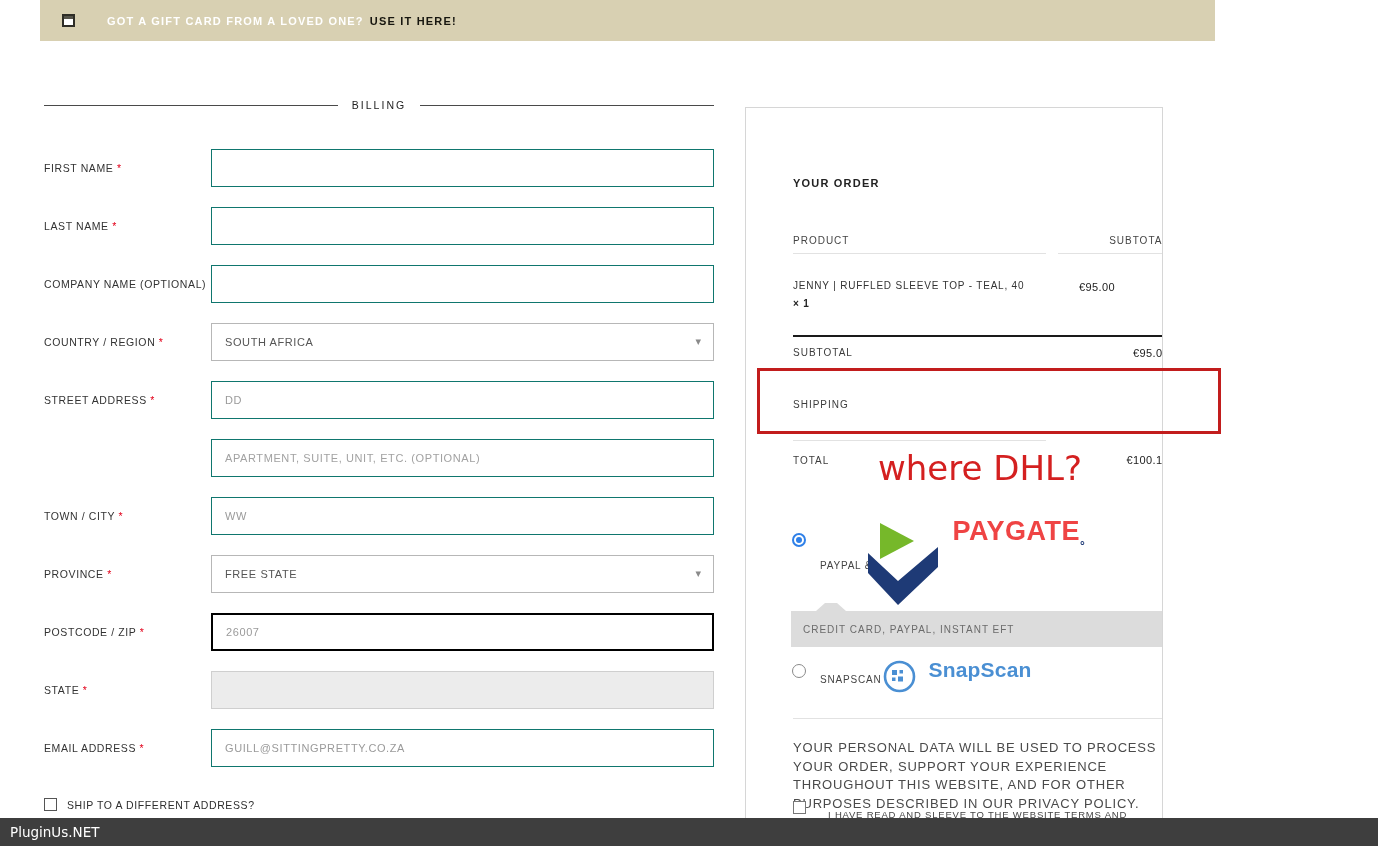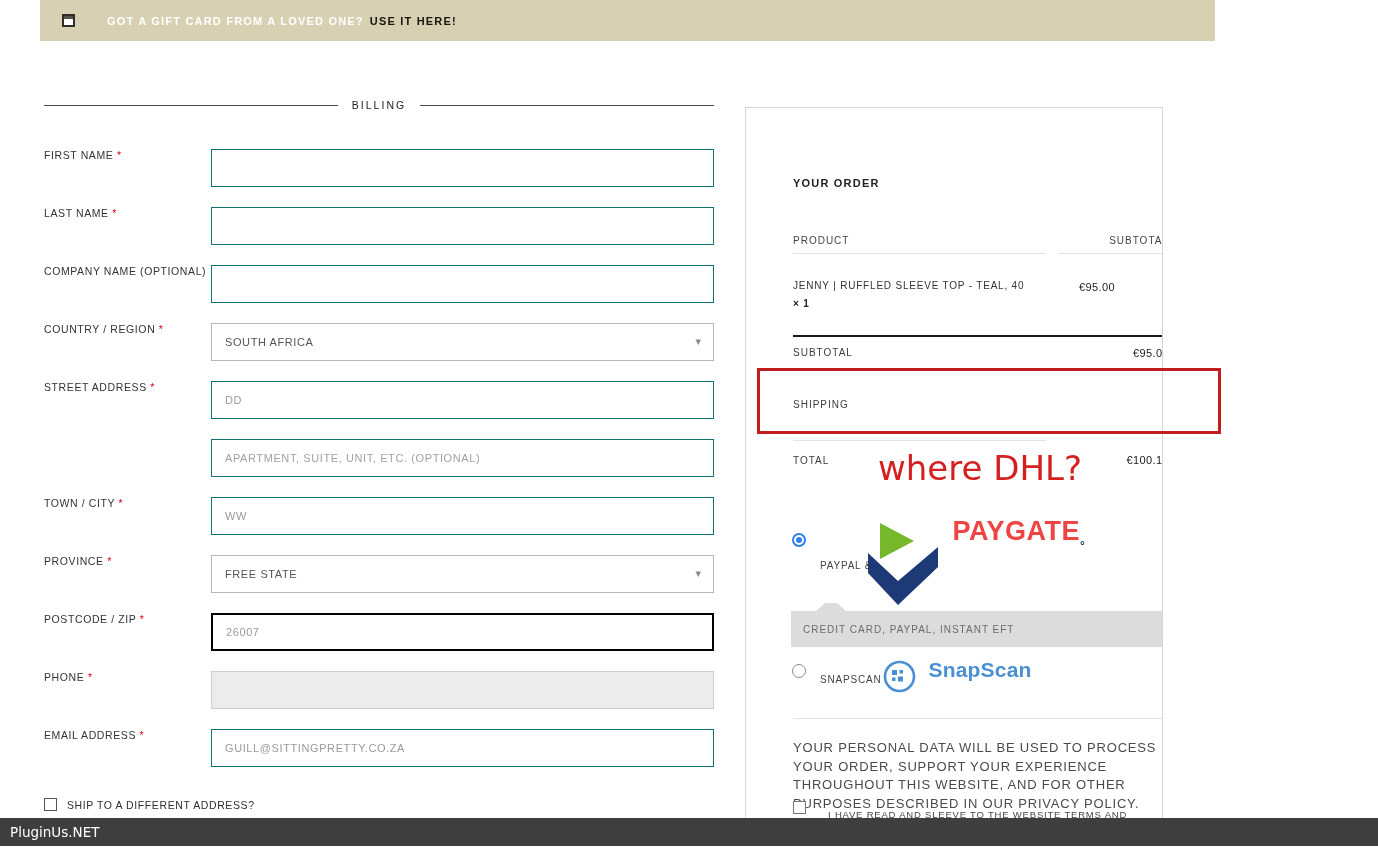--- a/index.html
+++ b/index.html
@@ -11,21 +11,21 @@
   .banner-icon { width:13px; height:13px; margin-left:22px; border:2px solid #2e2d26; background:#fff; position:relative; }
   .banner-icon::before { content:""; position:absolute; left:0; top:0; width:9px; height:3px; background:#55544a; }
   .banner-text { margin-left:32px; font-size:11px; font-weight:bold; letter-spacing:1.2px; color:#ffffff; }
   .banner-cta { color:#17160f; font-weight:bold; text-decoration:none; margin-left:6px; font-size:11px; letter-spacing:1.2px; cursor:pointer; }
 
   
   .billing-head { position:absolute; left:44px; top:99px; width:670px; display:flex; align-items:center; }
   .billing-head .line { flex:1; height:1px; background:#4a4a4a; }
   .billing-title { padding:0 14px; font-size:10.5px; letter-spacing:2px; color:#222; }
 
-  .frow { position:absolute; left:44px; width:670px; height:38px; display:flex; align-items:flex-start; }
+  .frow { position:absolute; left:44px; width:670px; height:38px; display:flex; align-items:center; }
   .flabel { width:167px; font-size:10.5px; color:#333; letter-spacing:0.6px; }
   .req { color:#e2001a; }
   .finput { width:503px; height:38px; border:1px solid #0f766e; background:#fff; font-family:"Liberation Sans",sans-serif;
             font-size:11px; color:#9a9a9a; letter-spacing:0.6px; padding:0 13px; text-transform:uppercase; outline:none; }
   .finput::placeholder { color:#a2a2a2; }
   .finput.focused { border:2px solid #000; }
   .finput.disabled { background:#ececec; border:1px solid #cfcfcf; }
   .fselect { width:503px; height:38px; border:1px solid #b7b7b7; background:#fff; display:flex; align-items:center; position:relative; cursor:pointer; }
   .sel-val { font-size:11px; color:#555; letter-spacing:0.6px; padding-left:13px; }
   .sel-arrow { position:absolute; right:12px; top:11px; font-size:11px; color:#8a8a8a; }
@@ -137,21 +137,21 @@
       <span class="sel-arrow">▾</span>
     </div>
   </div>
 
   <div class="frow" style="top:613px">
     <label class="flabel"><span>POSTCODE / ZIP</span> <span class="req">*</span></label>
     <input class="finput focused" value="26007" style="">
   </div>
 
   <div class="frow" style="top:671px">
-    <label class="flabel"><span>PHONE</span> <span class="req">*</span></label>
+    <label class="flabel"><span>STATE</span> <span class="req">*</span></label>
     <input class="finput disabled" style="">
   </div>
 
   <div class="frow" style="top:729px">
     <label class="flabel"><span>EMAIL ADDRESS</span> <span class="req">*</span></label>
     <input class="finput" value="GUILL@SITTINGPRETTY.CO.ZA" style="">
   </div>
 
   <div class="ship-row">
     <span class="cbox"></span>

